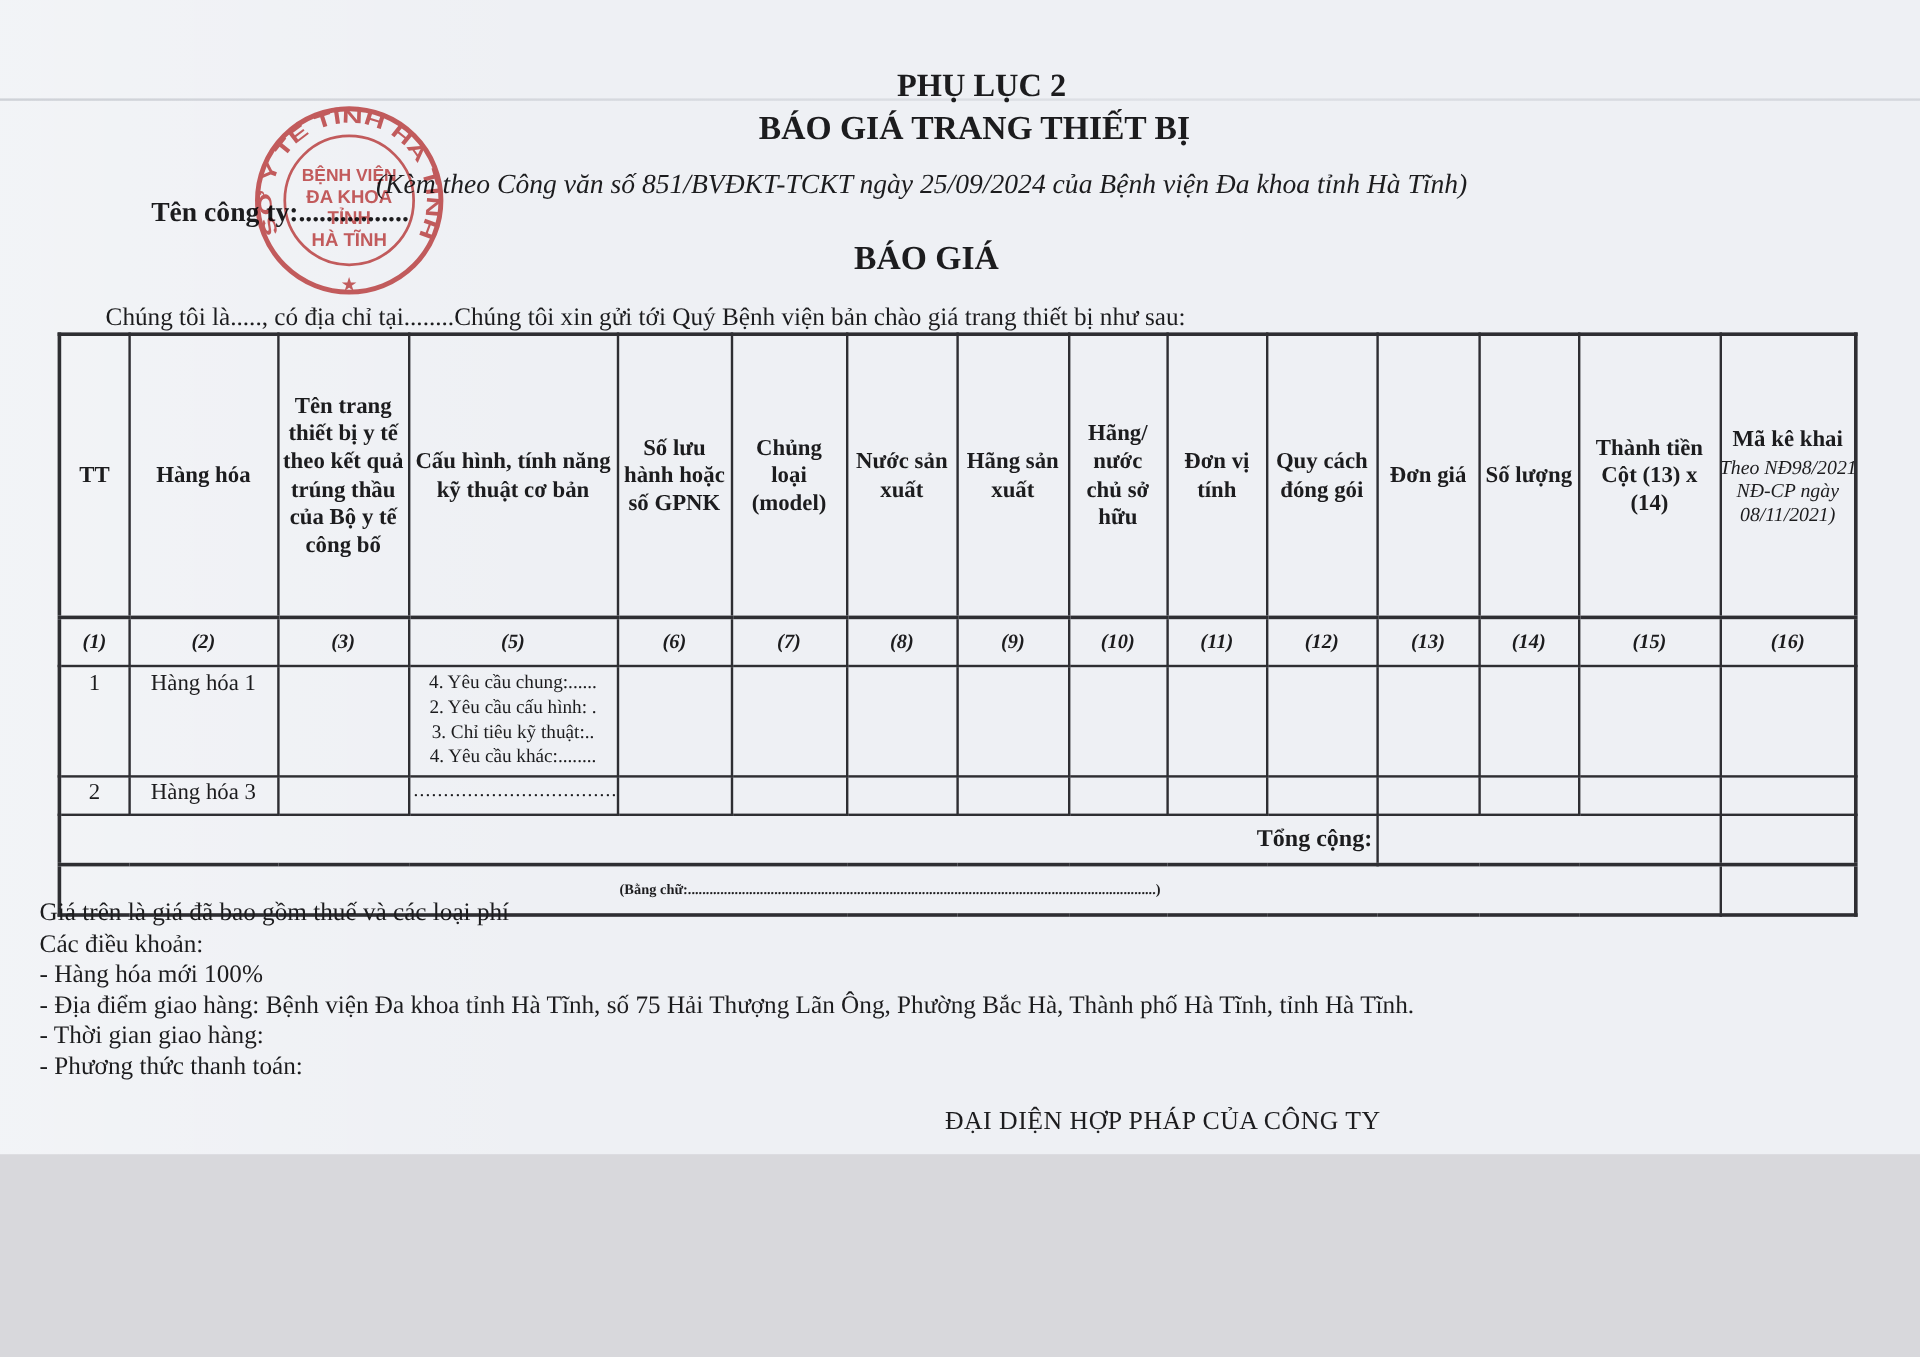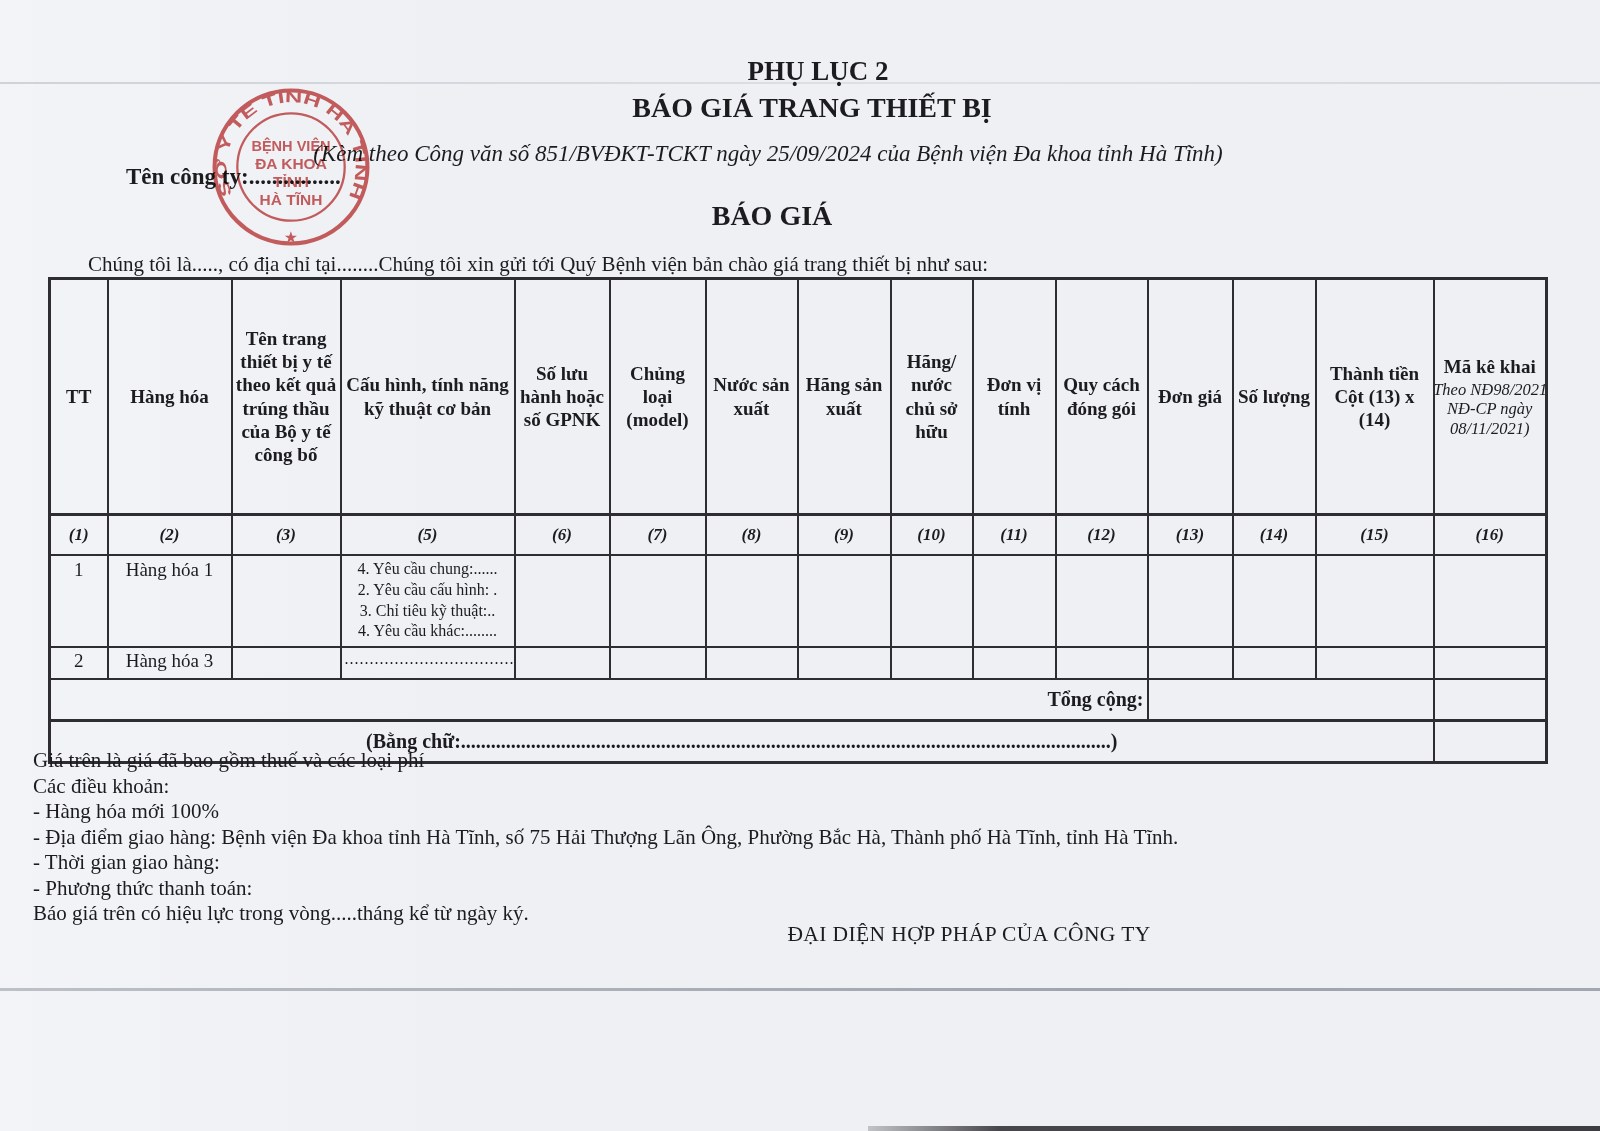--- a/index.html
+++ b/index.html
@@ -1,17 +1,17 @@
 <!DOCTYPE html>
 <html><head>
 <meta charset="utf-8">
 <style>
   html,body{margin:0;padding:0;background:#d8d8dc;}
   .page{
-    position:relative;width:1600px;height:1131px;margin:0 auto;
+    position:relative;width:1600px;height:962px;margin:0 auto;
     background:
       linear-gradient(90deg, rgba(255,255,255,.25), rgba(235,237,242,.0) 30%),
       #eef0f4;
     font-family:"Liberation Serif", serif;
     color:#1c1c1e;overflow:hidden;
   }
   .crease{position:absolute;left:0;width:100%;pointer-events:none;}
   .crease-top{top:82px;height:2px;background:linear-gradient(90deg,rgba(150,155,165,.38),rgba(150,155,165,.18) 60%,rgba(150,155,165,.3));}
   .crease-bottom{top:988px;height:3px;background:linear-gradient(90deg,rgba(125,130,142,.45),rgba(110,116,130,.62) 70%,rgba(100,106,120,.55));}
   .bottom-edge{position:absolute;top:1126px;left:868px;width:732px;height:5px;background:linear-gradient(90deg,rgba(60,60,64,.25),#46464b 18%,#3c3c41);}
@@ -47,21 +47,21 @@
   tr.r-head th{height:233px;}
   tr.r-num td{height:38px;font-size:17px;font-weight:bold;font-style:italic;}
   tr.r-1 td{height:87px;vertical-align:top;padding-top:3px;}
   tr.r-2 td{height:28px;vertical-align:top;padding-top:2px;}
   tr.r-total td{height:39px;text-align:right;}
   tr.r-words td{height:39px;border-top-width:3px;}
   td.cell-left{text-align:left;padding-left:9px;font-size:19px;}
   td.spec{text-align:left;padding-left:6px;font-size:16px;line-height:1.3;}
   td.dots-cell{text-align:left;padding-left:6px;font-size:16px;letter-spacing:1px;}
   td.total-cell{font-size:20px;font-weight:bold;}
-  td.words-cell{font-size:20px;font-weight:bold;white-space:nowrap;}
+  td.words-cell{font-size:12px;font-weight:bold;white-space:nowrap;}
 
   .footer{position:absolute;left:33px;top:748px;font-size:21px;line-height:25.5px;}
   .footer div{white-space:nowrap;}
   .signature{position:absolute;top:922px;left:969px;transform:translateX(-50%);font-size:21.5px;letter-spacing:.4px;white-space:nowrap;}
 </style>
 </head>
 <body>
 
 <div class="page">
 
@@ -201,18 +201,17 @@
     </tbody>
   </table>
 
   <div class="footer">
     <div>Giá trên là giá đã bao gồm thuế và các loại phí</div>
     <div>Các điều khoản:</div>
     <div>- Hàng hóa mới 100%</div>
     <div>- Địa điểm giao hàng: Bệnh viện Đa khoa tỉnh Hà Tĩnh, số 75 Hải Thượng Lãn Ông, Phường Bắc Hà, Thành phố Hà Tĩnh, tỉnh Hà Tĩnh.</div>
     <div>- Thời gian giao hàng:</div>
     <div>- Phương thức thanh toán:</div>
-    <div>Báo giá trên có hiệu lực trong vòng.....tháng kể từ ngày ký.</div>
   </div>
 
   <div class="signature">ĐẠI DIỆN HỢP PHÁP CỦA CÔNG TY</div>
 
 </div>
 
 </body></html>

